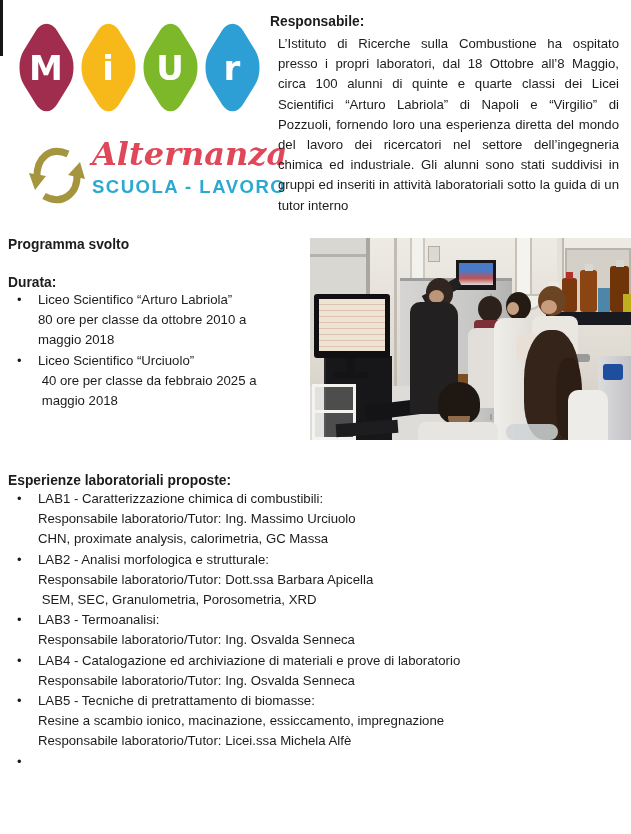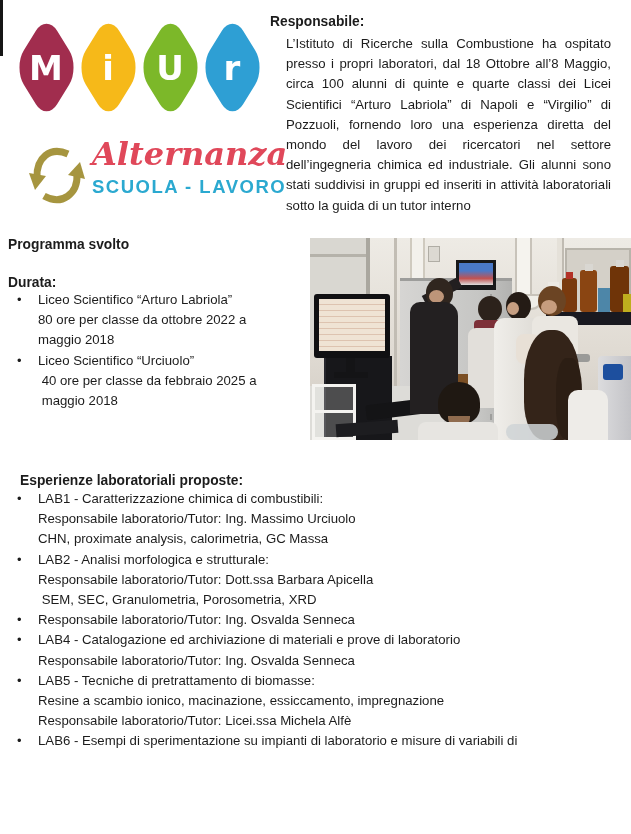--- a/index.html
+++ b/index.html
@@ -20,21 +20,21 @@
   .asl-icon{position:absolute;left:28px;top:140px;width:58px;height:70px}
   .asl-text{position:absolute;left:92px;top:134px;width:170px}
   .asl-script{font-family:"DejaVu Serif",serif;font-style:italic;font-weight:bold;
               font-size:32px;line-height:40px;white-space:nowrap}
   .asl-caps{font-weight:bold;font-size:18.5px;letter-spacing:1.5px;line-height:26px;white-space:nowrap}
 
   
   .h{position:absolute;font-weight:bold;font-size:13.8px;line-height:18px}
   .desc{position:absolute;left:270px;top:12px;width:357px}
   .desc .dh{font-weight:bold;font-size:13.8px;line-height:20px;margin:0}
-  .desc p{margin:2px 16px 0;font-size:13.2px;line-height:20.2px;text-align:justify}
+  .desc p{margin:2px 8px 0;font-size:13.2px;line-height:20.2px;text-align:justify}
 
   .blist{position:absolute;margin:0;padding:0;list-style:none}
   .bullet-item{display:flex;align-items:flex-start}
   .bullet-item .dot{flex:0 0 30px;padding-left:9px;box-sizing:border-box;
                     font-size:13px;line-height:20.2px}
   .bullet-item .lines{flex:1 1 auto}
   .line{font-size:13.2px;line-height:20.2px;white-space:pre-wrap}
 
   
   .photo{position:absolute;left:310px;top:238px;width:321px;height:202px;overflow:hidden;
@@ -84,21 +84,21 @@
     <p>L’Istituto di Ricerche sulla Combustione ha ospitato presso i propri laboratori, dal 18 Ottobre all’8 Maggio, circa 100 alunni di quinte e quarte classi dei Licei Scientifici “Arturo Labriola” di Napoli e “Virgilio” di Pozzuoli, fornendo loro una esperienza diretta del mondo del lavoro dei ricercatori nel settore dell’ingegneria chimica ed industriale. Gli alunni sono stati suddivisi in gruppi ed inseriti in attività laboratoriali sotto la guida di un tutor interno</p>
   </div>
 
   <div class="h" style="left:8px;top:236px">Programma svolto</div>
   <div class="h" style="left:8px;top:274px">Durata:</div>
   <ul class="blist" style="left:8px;top:290px;width:296px">
       <li class="bullet-item">
         <span class="dot">•</span>
         <div class="lines">
           <div class="line">Liceo Scientifico “Arturo Labriola”</div>
-          <div class="line">80 ore per classe da ottobre 2022 a</div>
+          <div class="line">80 ore per classe da ottobre 2010 a</div>
           <div class="line">maggio 2018</div>
         </div>
       </li>
       <li class="bullet-item">
         <span class="dot">•</span>
         <div class="lines">
           <div class="line">Liceo Scientifico “Urciuolo”</div>
           <div class="line"> 40 ore per classe da febbraio 2025 a</div>
           <div class="line"> maggio 2018</div>
         </div>
@@ -171,41 +171,42 @@
     <div class="ph" style="left:214px;top:92px;width:56px;height:110px;background:#342419;border-radius:45% 45% 30% 35%"></div>
     <div class="ph" style="left:246px;top:120px;width:26px;height:82px;background:#2c1e14;border-radius:40%"></div>
     <div class="ph" style="left:258px;top:152px;width:40px;height:50px;background:#eeece8;border-radius:10px 10px 0 0"></div>
 
     <div class="ph" style="left:128px;top:144px;width:42px;height:42px;background:#1f1812;border-radius:50% 50% 40% 40%"></div>
     <div class="ph" style="left:138px;top:178px;width:22px;height:10px;background:#8f6b4e;border-radius:0 0 8px 8px"></div>
     <div class="ph" style="left:108px;top:184px;width:80px;height:18px;background:#e7e5e1;border-radius:8px 8px 0 0"></div>
     <div class="ph" style="left:196px;top:186px;width:52px;height:16px;background:rgba(207,211,214,.85);border-radius:8px"></div>
   </div>
 
-  <div class="h" style="left:20px;top:472px">Esperienze laboratoriali proposte:</div>
+  <div class="h" style="left:8px;top:472px">Esperienze laboratoriali proposte:</div>
   <ul class="blist" style="left:8px;top:489px;width:618px">
       <li class="bullet-item">
         <span class="dot">•</span>
         <div class="lines">
           <div class="line">LAB1 - Caratterizzazione chimica di combustibili:</div>
           <div class="line">Responsabile laboratorio/Tutor: Ing. Massimo Urciuolo</div>
           <div class="line">CHN, proximate analysis, calorimetria, GC Massa</div>
         </div>
       </li>
       <li class="bullet-item">
         <span class="dot">•</span>
         <div class="lines">
           <div class="line">LAB2 - Analisi morfologica e strutturale:</div>
           <div class="line">Responsabile laboratorio/Tutor: Dott.ssa Barbara Apicella</div>
           <div class="line"> SEM, SEC, Granulometria, Porosometria, XRD</div>
         </div>
       </li>
       <li class="bullet-item">
         <span class="dot">•</span>
         <div class="lines">
+          <div class="line">LAB3 - Termoanalisi:</div>
           <div class="line">Responsabile laboratorio/Tutor: Ing. Osvalda Senneca</div>
         </div>
       </li>
       <li class="bullet-item">
         <span class="dot">•</span>
         <div class="lines">
           <div class="line">LAB4 - Catalogazione ed archiviazione di materiali e prove di laboratorio</div>
           <div class="line">Responsabile laboratorio/Tutor: Ing. Osvalda Senneca</div>
         </div>
       </li>
@@ -213,17 +214,16 @@
         <span class="dot">•</span>
         <div class="lines">
           <div class="line">LAB5 - Tecniche di pretrattamento di biomasse:</div>
           <div class="line">Resine a scambio ionico, macinazione, essiccamento, impregnazione</div>
           <div class="line">Responsabile laboratorio/Tutor: Licei.ssa Michela Alfè</div>
         </div>
       </li>
       <li class="bullet-item">
         <span class="dot">•</span>
         <div class="lines">
-          <div class="line">LAB6 - Esempi di sperimentazione su impianti di laboratorio e misure di variabili di</div>
         </div>
       </li>
     </ul>
 </div>
 
 </body></html>

